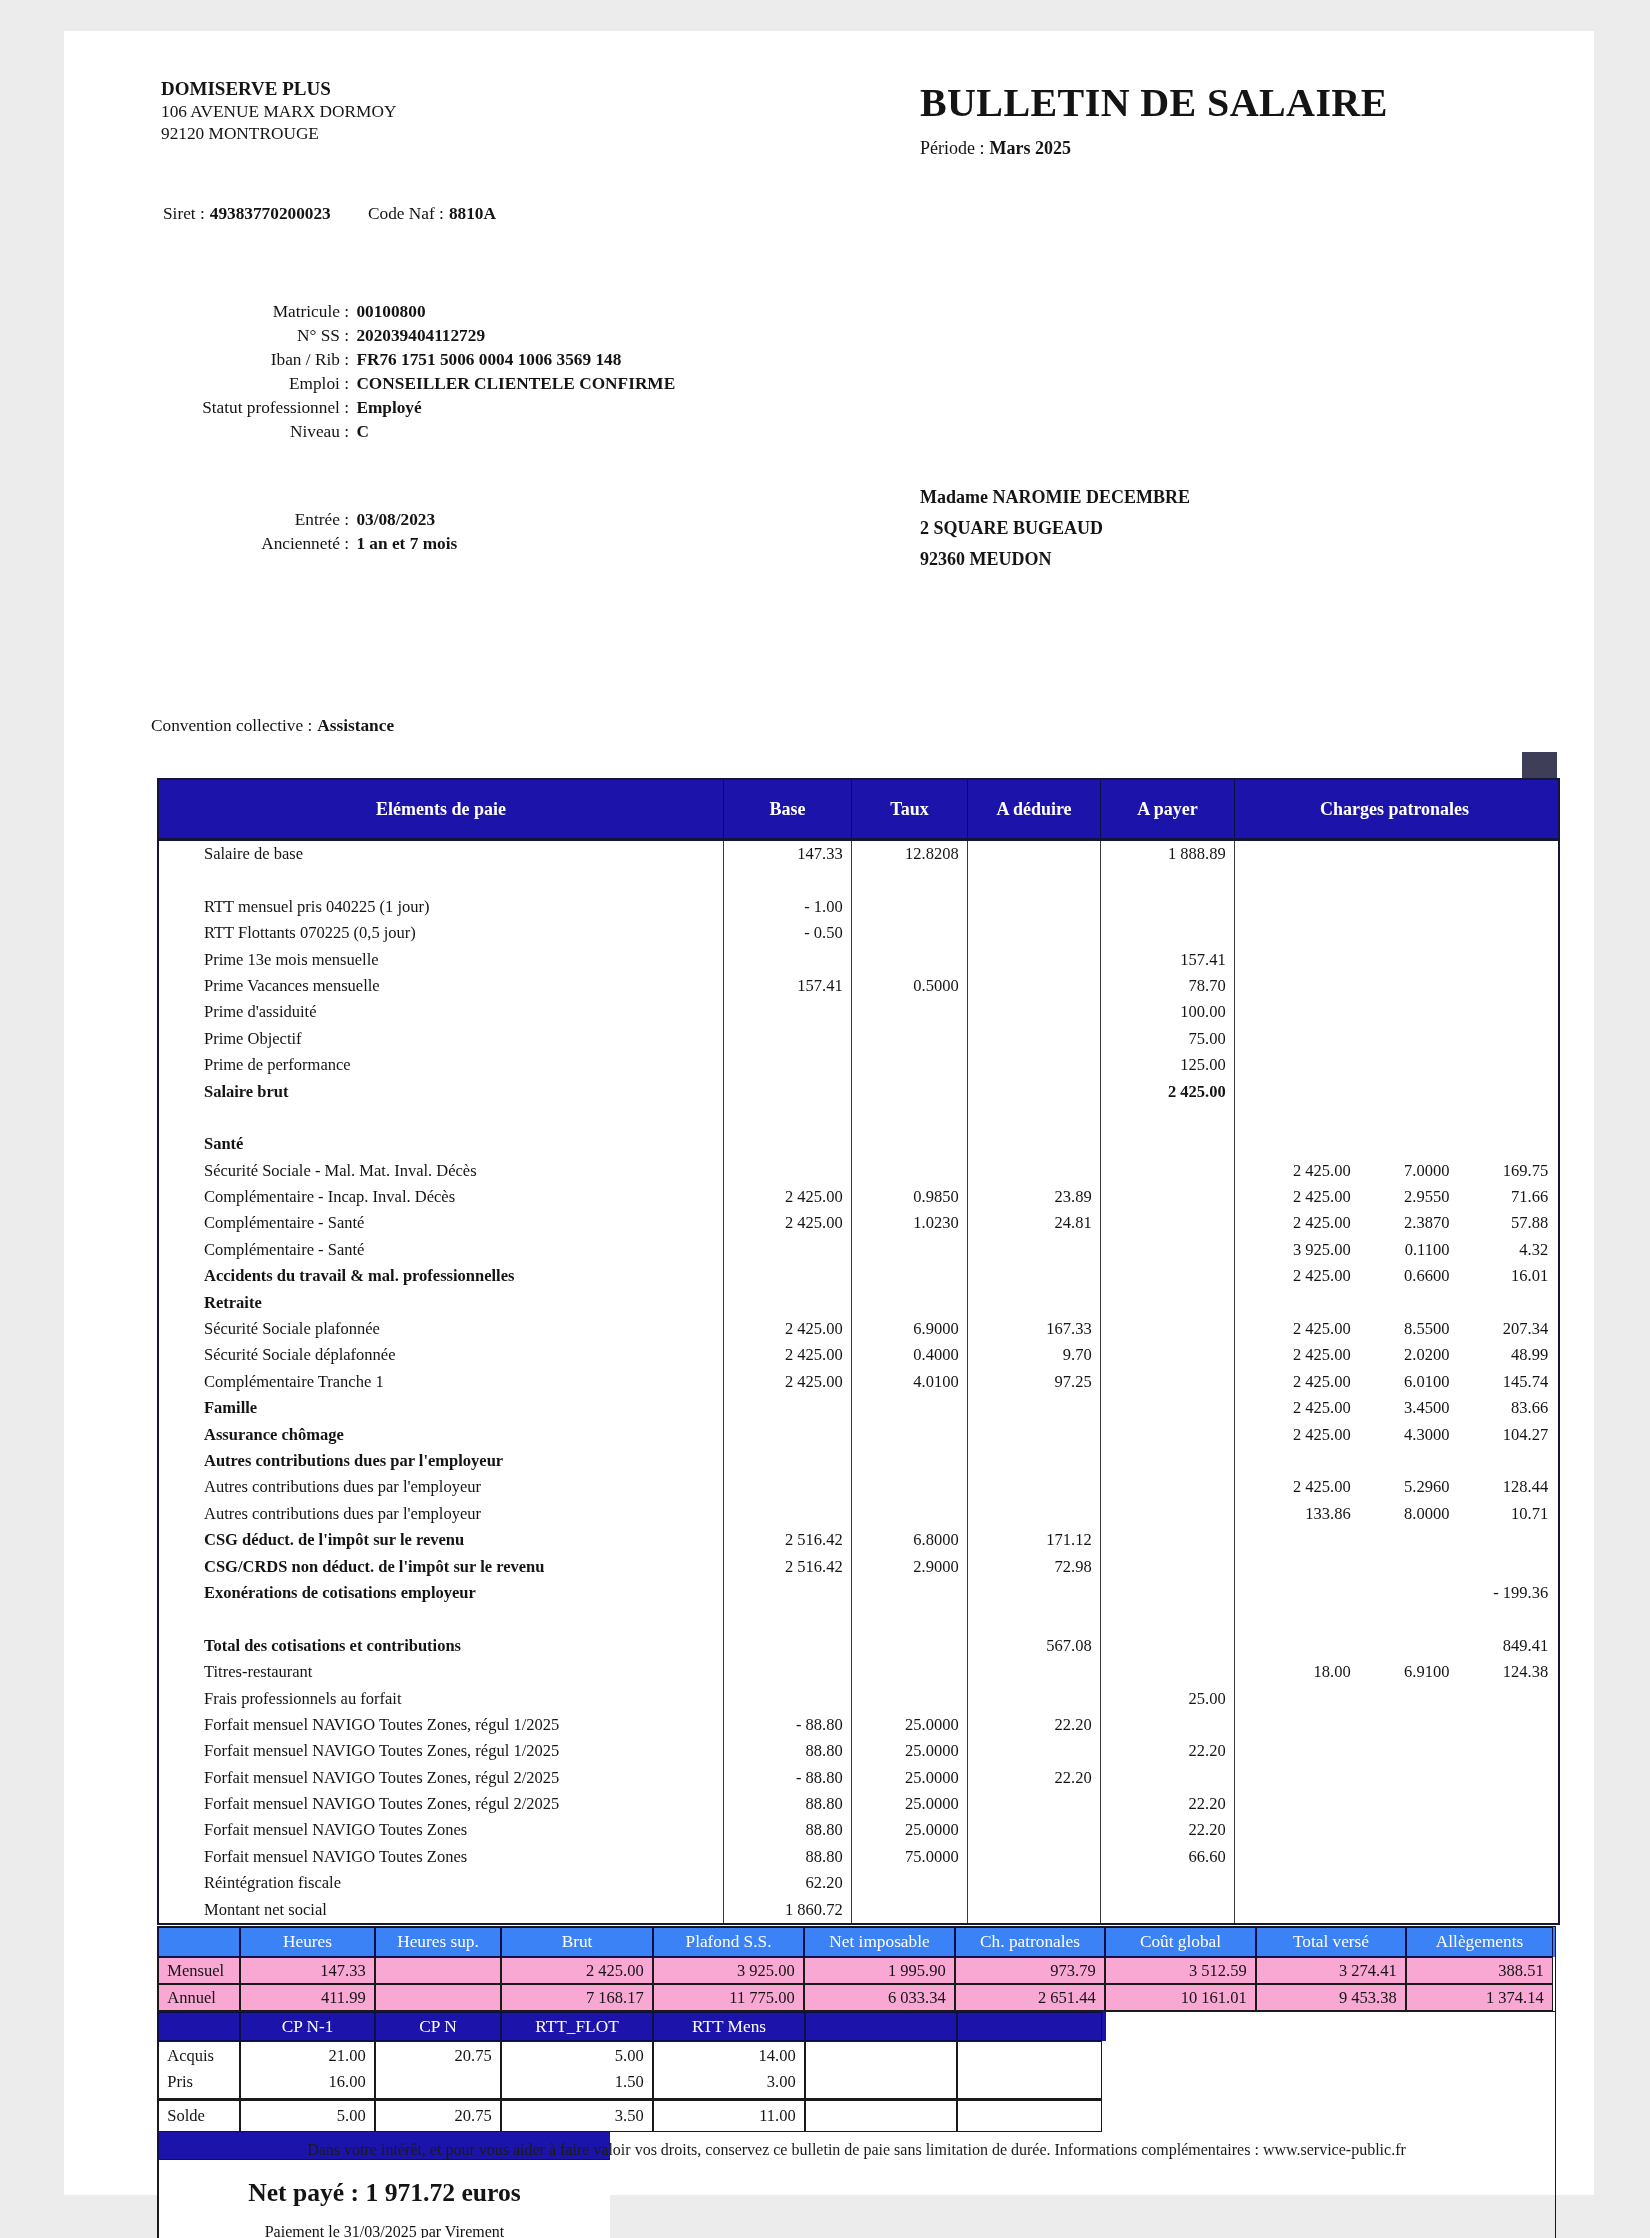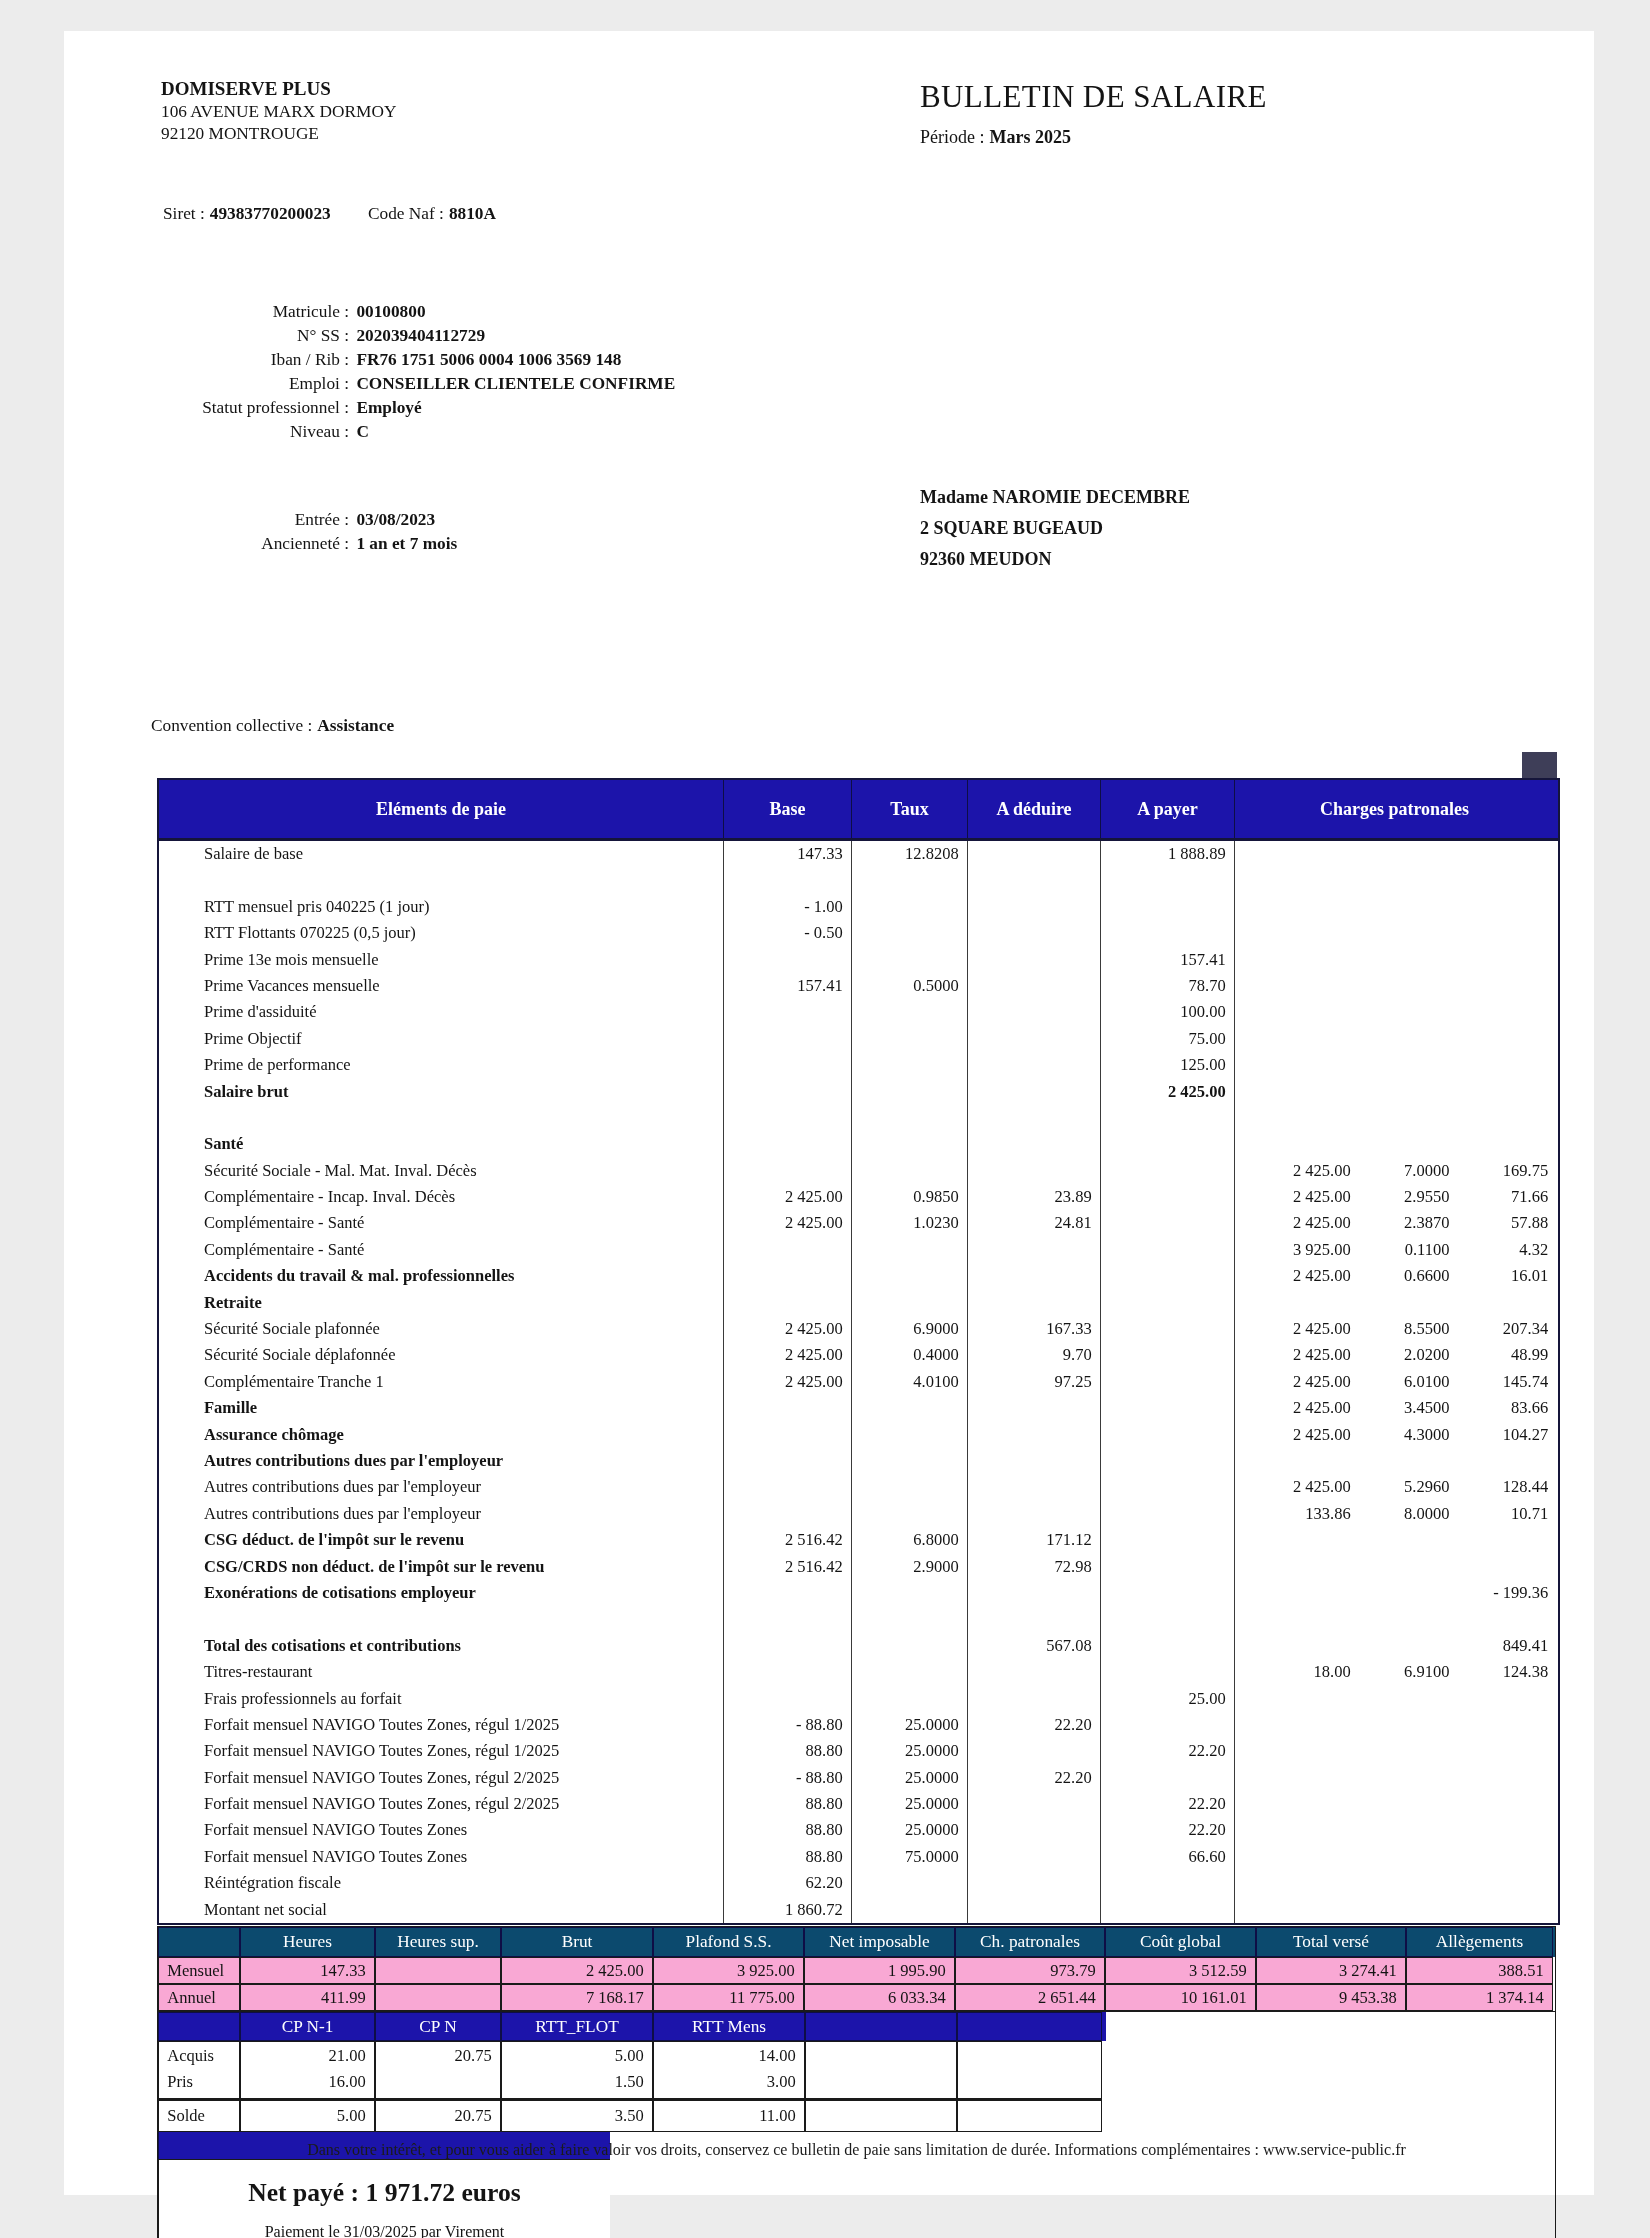--- a/index.html
+++ b/index.html
@@ -8,21 +8,21 @@
     background:#ececec;
     font-family:"Liberation Serif","DejaVu Serif",serif;
     color:#141414;
   }
   .page{position:absolute;left:64px;top:31px;width:1530px;height:2164px;background:#ffffff;}
 
   
   .employer{position:absolute;left:97px;top:45px;line-height:22px;font-size:17.3px;}
   .employer .name{font-weight:bold;font-size:19px;line-height:25px;}
   .title-block{position:absolute;left:856px;top:48px;}
-  .doc-title{font-weight:normal;font-size:31px;letter-spacing:0.4px;}
+  .doc-title{font-weight:bold;font-size:40px;letter-spacing:0.4px;}
   .period{margin-top:11.6px;font-size:18px;}
   .period b{margin-left:5px;}
   .siret-line{position:absolute;left:99px;top:173px;font-size:17.3px;}
   .siret-line b{margin-left:5px;}
   .siret-line .naf{margin-left:33px;}
 
   .fields{position:absolute;left:83px;font-size:17.3px;}
   .fields .frow{display:flex;height:24px;line-height:24px;}
   .fields .flab{width:202px;text-align:right;}
   .fields .fval{font-weight:bold;margin-left:7.4px;white-space:nowrap;}
@@ -52,21 +52,21 @@
   .mc.chg .s1{width:116px;}
   .mc.chg .s2{width:99px;}
   .mc.chg .s3{width:99px;}
   .bold{font-weight:bold;}
 
   
   .bottom{position:absolute;left:93px;top:1895px;width:1399px;}
   .stable{border:1.7px solid #1a1a1a;}
   .srow{display:grid;grid-template-columns:82px 135px 126px 152px 151px 151px 150px 151px 150px 147px;}
   .srow .sc{border:1.2px solid #1a1a1a;font-size:16.5px;white-space:nowrap;overflow:hidden;}
-  .srow.head{background:#0c4a6e;}
+  .srow.head{background:#3b82f6;}
   .srow.head .sc{color:#fff;text-align:center;font-size:17.3px;height:28px;line-height:28px;border-color:#0e0e46;}
   .srow.data .sc{height:25px;line-height:25px;background:#f9a8d4;}
   .sc.rlab{padding-left:8.3px;}
   .sc.rnum{text-align:right;padding-right:8.3px;}
 
   .leave{display:flex;border:1.7px solid #1a1a1a;border-top:none;flex-direction:column;}
   .lv-left{width:948px;}
   .lv-hrow{display:grid;grid-template-columns:82px 135px 126px 152px 152px 152px 145px;background:#1c14aa;}
   .lv-hrow .sc{color:#fff;text-align:center;font-size:17.3px;height:27px;line-height:27px;border:1.2px solid #0e0e46;}
   .lv-grid{display:grid;grid-template-columns:82px 135px 126px 152px 152px 152px 145px;}

